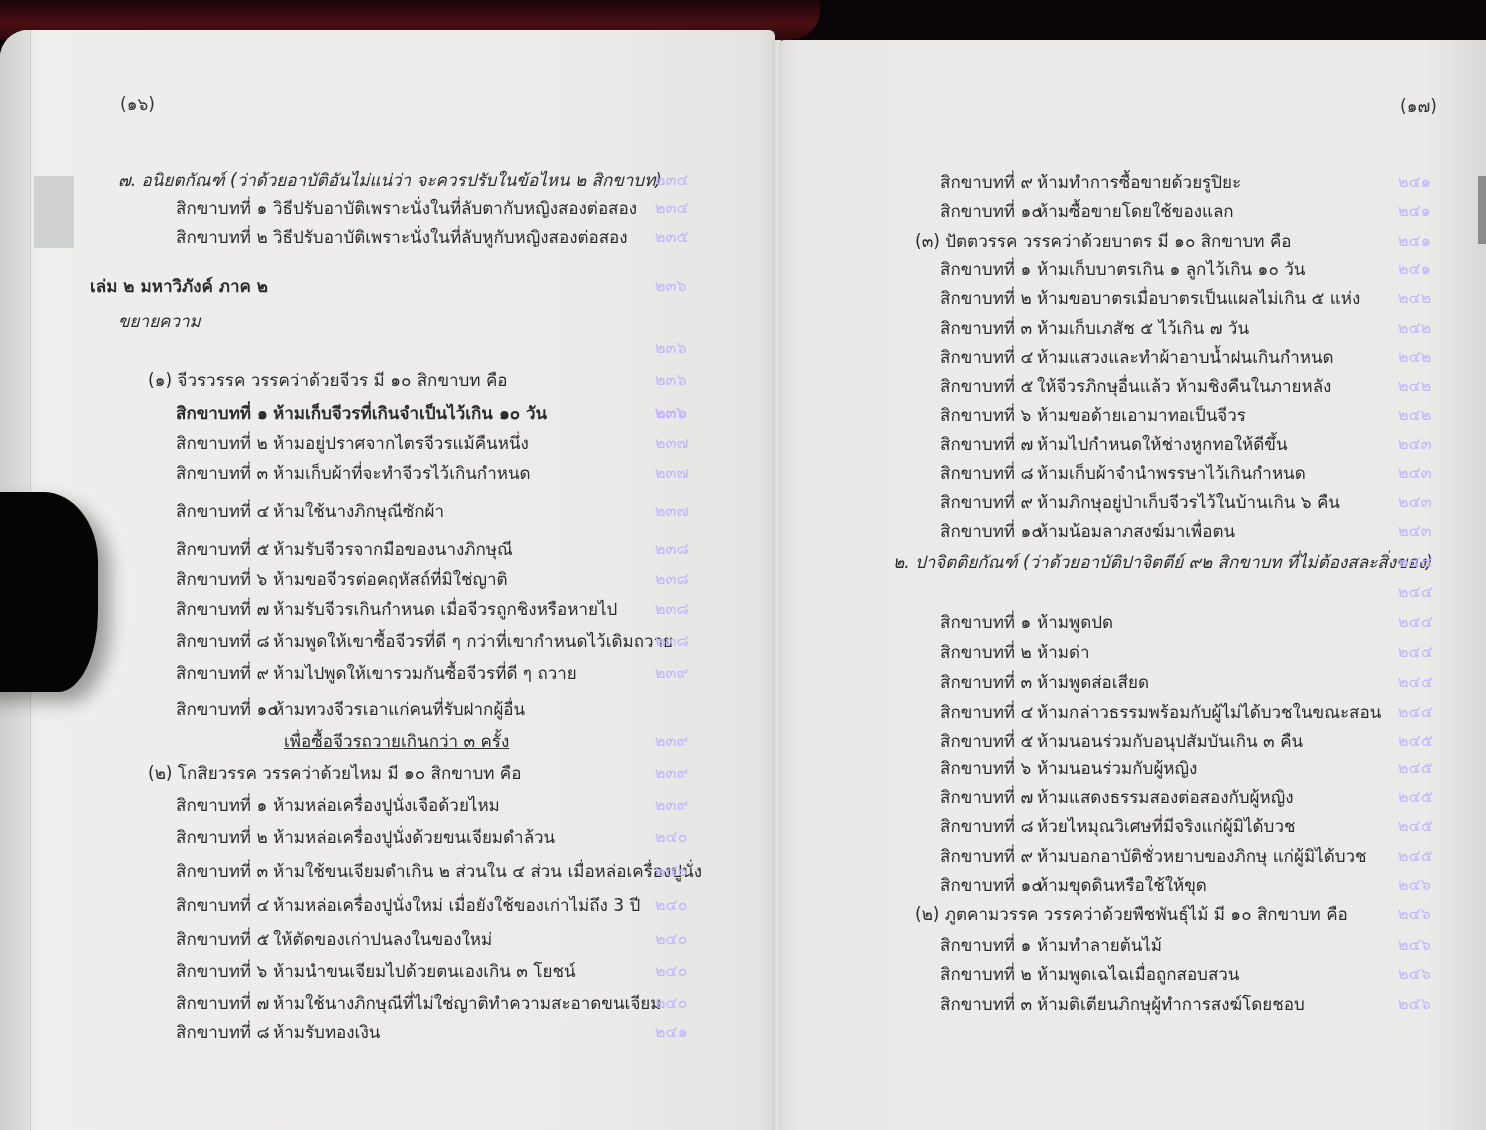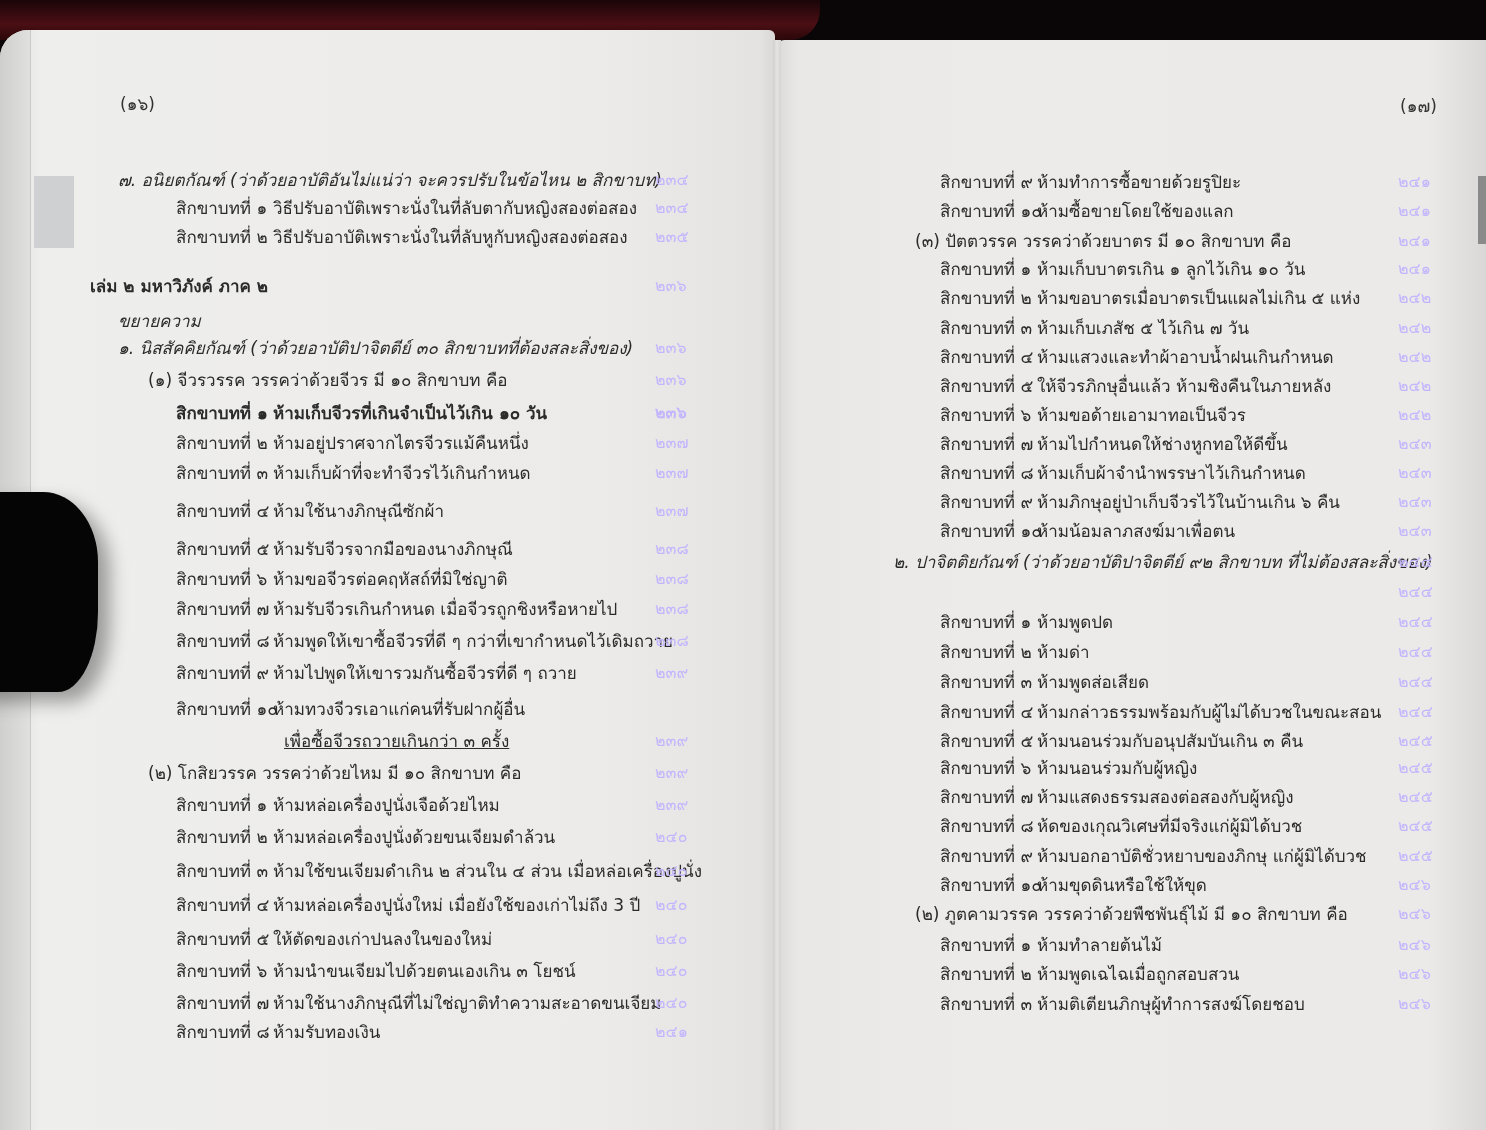--- a/index.html
+++ b/index.html
@@ -34,21 +34,21 @@
 
 <div class="pageno" style="left:120px;top:90px;">(๑๖)</div>
 <div class="pageno" style="left:1400px;top:92px;text-align:right;">(๑๗)</div>
 
 <div id="left-entries">
     <div class="entry" style="top: 170px; left: 118px; width: 597px;"><span class="italic">๗. อนิยตกัณฑ์ (ว่าด้วยอาบัติอันไม่แน่ว่า จะควรปรับในข้อไหน ๒ สิกขาบท)</span><span class="num" style="left: 537px;">๒๓๔</span></div>
     <div class="entry" style="top: 198px; left: 176px; width: 539px;"><span class="lbl" style="width: 97px;">สิกขาบทที่ ๑</span><span>วิธีปรับอาบัติเพราะนั่งในที่ลับตากับหญิงสองต่อสอง</span><span class="num" style="left: 479px;">๒๓๔</span></div>
     <div class="entry" style="top: 227px; left: 176px; width: 539px;"><span class="lbl" style="width: 97px;">สิกขาบทที่ ๒</span><span>วิธีปรับอาบัติเพราะนั่งในที่ลับหูกับหญิงสองต่อสอง</span><span class="num" style="left: 479px;">๒๓๕</span></div>
     <div class="entry" style="top: 276px; left: 90px; width: 625px;"><span class="bold">เล่ม ๒ มหาวิภังค์ ภาค ๒</span><span class="num" style="left: 565px;">๒๓๖</span></div>
     <div class="entry" style="top: 311px; left: 118px; width: 597px;"><span class="italic">ขยายความ</span></div>
-    <div class="entry" style="top: 338px; left: 118px; width: 597px;"><span class="italic">๑. นิสสัคคิยกัณฑ์ (ว่าด้วยอาบัติปาจิตตีย์ ๓๐ สิกขาบทที่ต้องสละสิ่งของ)</span><span class="num" style="left: 537px;">๒๓๖</span></div>
+    <div class="entry" style="top: 338px; left: 118px; width: 597px;"><span class="num" style="left: 537px;">๒๓๖</span></div>
     <div class="entry" style="top: 370px; left: 148px; width: 567px;"><span>(๑) จีวรวรรค วรรคว่าด้วยจีวร มี ๑๐ สิกขาบท คือ</span><span class="num" style="left: 507px;">๒๓๖</span></div>
     <div class="entry" style="top: 403px; left: 176px; width: 539px; font-weight: bold;"><span class="lbl" style="width: 97px;">สิกขาบทที่ ๑</span><span>ห้ามเก็บจีวรที่เกินจำเป็นไว้เกิน ๑๐ วัน</span><span class="num" style="left: 479px;">๒๓๖</span></div>
     <div class="entry" style="top: 433px; left: 176px; width: 539px;"><span class="lbl" style="width: 97px;">สิกขาบทที่ ๒</span><span>ห้ามอยู่ปราศจากไตรจีวรแม้คืนหนึ่ง</span><span class="num" style="left: 479px;">๒๓๗</span></div>
     <div class="entry" style="top: 463px; left: 176px; width: 539px;"><span class="lbl" style="width: 97px;">สิกขาบทที่ ๓</span><span>ห้ามเก็บผ้าที่จะทำจีวรไว้เกินกำหนด</span><span class="num" style="left: 479px;">๒๓๗</span></div>
     <div class="entry" style="top: 501px; left: 176px; width: 539px;"><span class="lbl" style="width: 97px;">สิกขาบทที่ ๔</span><span>ห้ามใช้นางภิกษุณีซักผ้า</span><span class="num" style="left: 479px;">๒๓๗</span></div>
     <div class="entry" style="top: 539px; left: 176px; width: 539px;"><span class="lbl" style="width: 97px;">สิกขาบทที่ ๕</span><span>ห้ามรับจีวรจากมือของนางภิกษุณี</span><span class="num" style="left: 479px;">๒๓๘</span></div>
     <div class="entry" style="top: 569px; left: 176px; width: 539px;"><span class="lbl" style="width: 97px;">สิกขาบทที่ ๖</span><span>ห้ามขอจีวรต่อคฤหัสถ์ที่มิใช่ญาติ</span><span class="num" style="left: 479px;">๒๓๘</span></div>
     <div class="entry" style="top: 599px; left: 176px; width: 539px;"><span class="lbl" style="width: 97px;">สิกขาบทที่ ๗</span><span>ห้ามรับจีวรเกินกำหนด เมื่อจีวรถูกชิงหรือหายไป</span><span class="num" style="left: 479px;">๒๓๘</span></div>
     <div class="entry" style="top: 631px; left: 176px; width: 539px;"><span class="lbl" style="width: 97px;">สิกขาบทที่ ๘</span><span>ห้ามพูดให้เขาซื้อจีวรที่ดี ๆ กว่าที่เขากำหนดไว้เดิมถวาย</span><span class="num" style="left: 479px;">๒๓๘</span></div>
     <div class="entry" style="top: 663px; left: 176px; width: 539px;"><span class="lbl" style="width: 97px;">สิกขาบทที่ ๙</span><span>ห้ามไปพูดให้เขารวมกันซื้อจีวรที่ดี ๆ ถวาย</span><span class="num" style="left: 479px;">๒๓๙</span></div>
@@ -80,21 +80,21 @@
     <div class="entry" style="top: 521px; left: 940px; width: 518px;"><span class="lbl" style="width: 97px;">สิกขาบทที่ ๑๐</span><span>ห้ามน้อมลาภสงฆ์มาเพื่อตน</span><span class="num" style="left: 458px;">๒๔๓</span></div>
     <div class="entry" style="top: 552px; left: 893px; width: 565px;"><span class="italic">๒. ปาจิตติยกัณฑ์ (ว่าด้วยอาบัติปาจิตตีย์ ๙๒ สิกขาบท ที่ไม่ต้องสละสิ่งของ)</span><span class="num" style="left: 505px;">๒๔๔</span></div>
     <div class="entry" style="top: 582px; left: 915px; width: 543px;"><span class="num" style="left: 483px;">๒๔๔</span></div>
     <div class="entry" style="top: 612px; left: 940px; width: 518px;"><span class="lbl" style="width: 97px;">สิกขาบทที่ ๑</span><span>ห้ามพูดปด</span><span class="num" style="left: 458px;">๒๔๔</span></div>
     <div class="entry" style="top: 642px; left: 940px; width: 518px;"><span class="lbl" style="width: 97px;">สิกขาบทที่ ๒</span><span>ห้ามด่า</span><span class="num" style="left: 458px;">๒๔๔</span></div>
     <div class="entry" style="top: 672px; left: 940px; width: 518px;"><span class="lbl" style="width: 97px;">สิกขาบทที่ ๓</span><span>ห้ามพูดส่อเสียด</span><span class="num" style="left: 458px;">๒๔๔</span></div>
     <div class="entry" style="top: 702px; left: 940px; width: 518px;"><span class="lbl" style="width: 97px;">สิกขาบทที่ ๔</span><span>ห้ามกล่าวธรรมพร้อมกับผู้ไม่ได้บวชในขณะสอน</span><span class="num" style="left: 458px;">๒๔๔</span></div>
     <div class="entry" style="top: 731px; left: 940px; width: 518px;"><span class="lbl" style="width: 97px;">สิกขาบทที่ ๕</span><span>ห้ามนอนร่วมกับอนุปสัมบันเกิน ๓ คืน</span><span class="num" style="left: 458px;">๒๔๕</span></div>
     <div class="entry" style="top: 758px; left: 940px; width: 518px;"><span class="lbl" style="width: 97px;">สิกขาบทที่ ๖</span><span>ห้ามนอนร่วมกับผู้หญิง</span><span class="num" style="left: 458px;">๒๔๕</span></div>
     <div class="entry" style="top: 787px; left: 940px; width: 518px;"><span class="lbl" style="width: 97px;">สิกขาบทที่ ๗</span><span>ห้ามแสดงธรรมสองต่อสองกับผู้หญิง</span><span class="num" style="left: 458px;">๒๔๕</span></div>
-    <div class="entry" style="top: 816px; left: 940px; width: 518px;"><span class="lbl" style="width: 97px;">สิกขาบทที่ ๘</span><span>ห้ดของเกุณวิเศษที่มีจริงแก่ผู้มิได้บวช</span><span class="num" style="left: 458px;">๒๔๕</span></div>
+    <div class="entry" style="top: 816px; left: 940px; width: 518px;"><span class="lbl" style="width: 97px;">สิกขาบทที่ ๘</span><span>ห้วยไหมุณวิเศษที่มีจริงแก่ผู้มิได้บวช</span><span class="num" style="left: 458px;">๒๔๕</span></div>
     <div class="entry" style="top: 846px; left: 940px; width: 518px;"><span class="lbl" style="width: 97px;">สิกขาบทที่ ๙</span><span>ห้ามบอกอาบัติชั่วหยาบของภิกษุ แก่ผู้มิได้บวช</span><span class="num" style="left: 458px;">๒๔๕</span></div>
     <div class="entry" style="top: 875px; left: 940px; width: 518px;"><span class="lbl" style="width: 97px;">สิกขาบทที่ ๑๐</span><span>ห้ามขุดดินหรือใช้ให้ขุด</span><span class="num" style="left: 458px;">๒๔๖</span></div>
     <div class="entry" style="top: 904px; left: 915px; width: 543px;"><span>(๒) ภูตคามวรรค วรรคว่าด้วยพืชพันธุ์ไม้ มี ๑๐ สิกขาบท คือ</span><span class="num" style="left: 483px;">๒๔๖</span></div>
     <div class="entry" style="top: 935px; left: 940px; width: 518px;"><span class="lbl" style="width: 97px;">สิกขาบทที่ ๑</span><span>ห้ามทำลายต้นไม้</span><span class="num" style="left: 458px;">๒๔๖</span></div>
     <div class="entry" style="top: 964px; left: 940px; width: 518px;"><span class="lbl" style="width: 97px;">สิกขาบทที่ ๒</span><span>ห้ามพูดเฉไฉเมื่อถูกสอบสวน</span><span class="num" style="left: 458px;">๒๔๖</span></div>
     <div class="entry" style="top: 994px; left: 940px; width: 518px;"><span class="lbl" style="width: 97px;">สิกขาบทที่ ๓</span><span>ห้ามติเตียนภิกษุผู้ทำการสงฆ์โดยชอบ</span><span class="num" style="left: 458px;">๒๔๖</span></div>
   </div>
 
 <div class="finger"></div>
 

